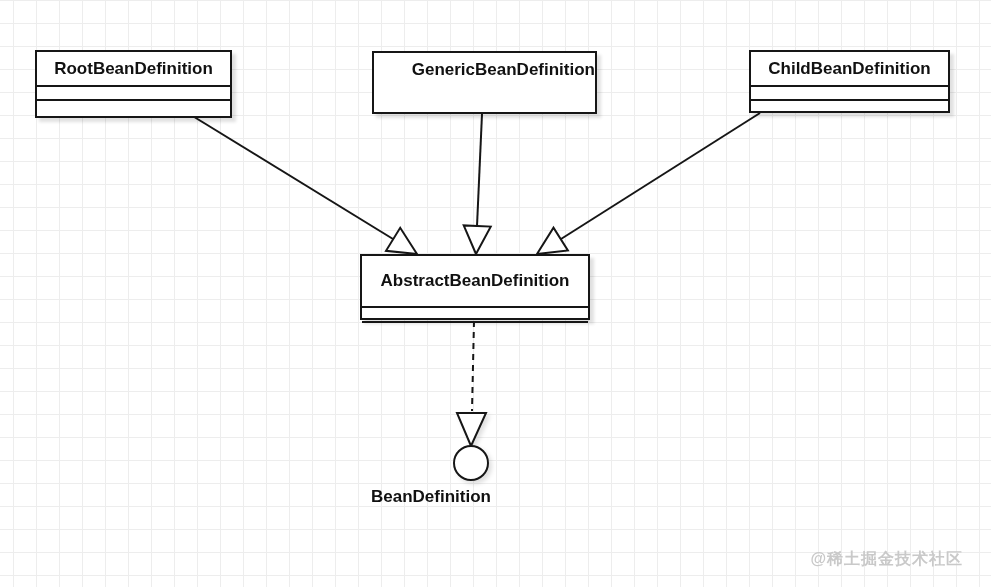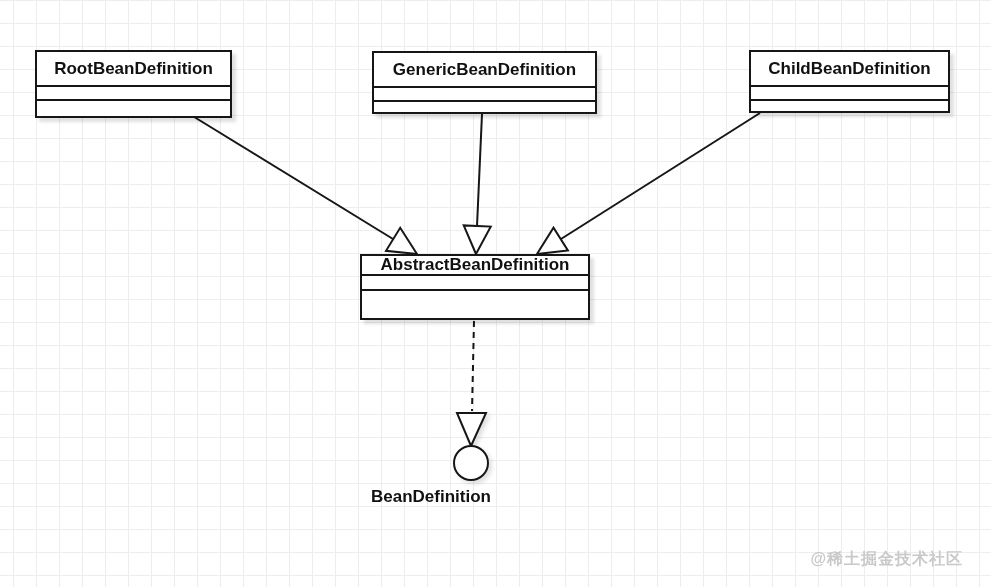--- a/index.html
+++ b/index.html
@@ -46,29 +46,29 @@
     font-size: 17px;
     color: #111111;
     white-space: nowrap;
   }
   .uml-compartment {
     flex: 0 0 auto;
     border-top: 2px solid #161616;
   }
 
   .root-box    { left: 35px;  top: 50px;  width: 197px; height: 68px; }
-  .generic-box { left: 372px; top: 51px;  width: 225px; height: 63px; }
+  .generic-box { left: 372px; top: 51px;  width: 225px; height: 63px; align-items: flex-end; }
   .child-box   { left: 749px; top: 50px;  width: 201px; height: 63px; }
   .abstract-box{ left: 360px; top: 254px; width: 230px; height: 66px; }
 
   .root-box .uml-title, .generic-box .uml-title, .child-box .uml-title { height: 33px; }
   .root-box .uml-compartment.attrs, .generic-box .uml-compartment.attrs, .child-box .uml-compartment.attrs { height: 12px; }
   .root-box .uml-compartment.methods, .generic-box .uml-compartment.methods, .child-box .uml-compartment.methods { height: 9px; }
 
-  .abstract-box .uml-title { height: 18px; }
+  .abstract-box .uml-title { height: 50px; }
   .abstract-box .uml-compartment.attrs { height: 13px; }
   .abstract-box .uml-compartment.methods { height: 8px; }
 
   .interface-label {
     position: absolute;
     left: 371px;
     top: 487px;
     width: 200px;
     text-align: left;
     font-weight: bold;

